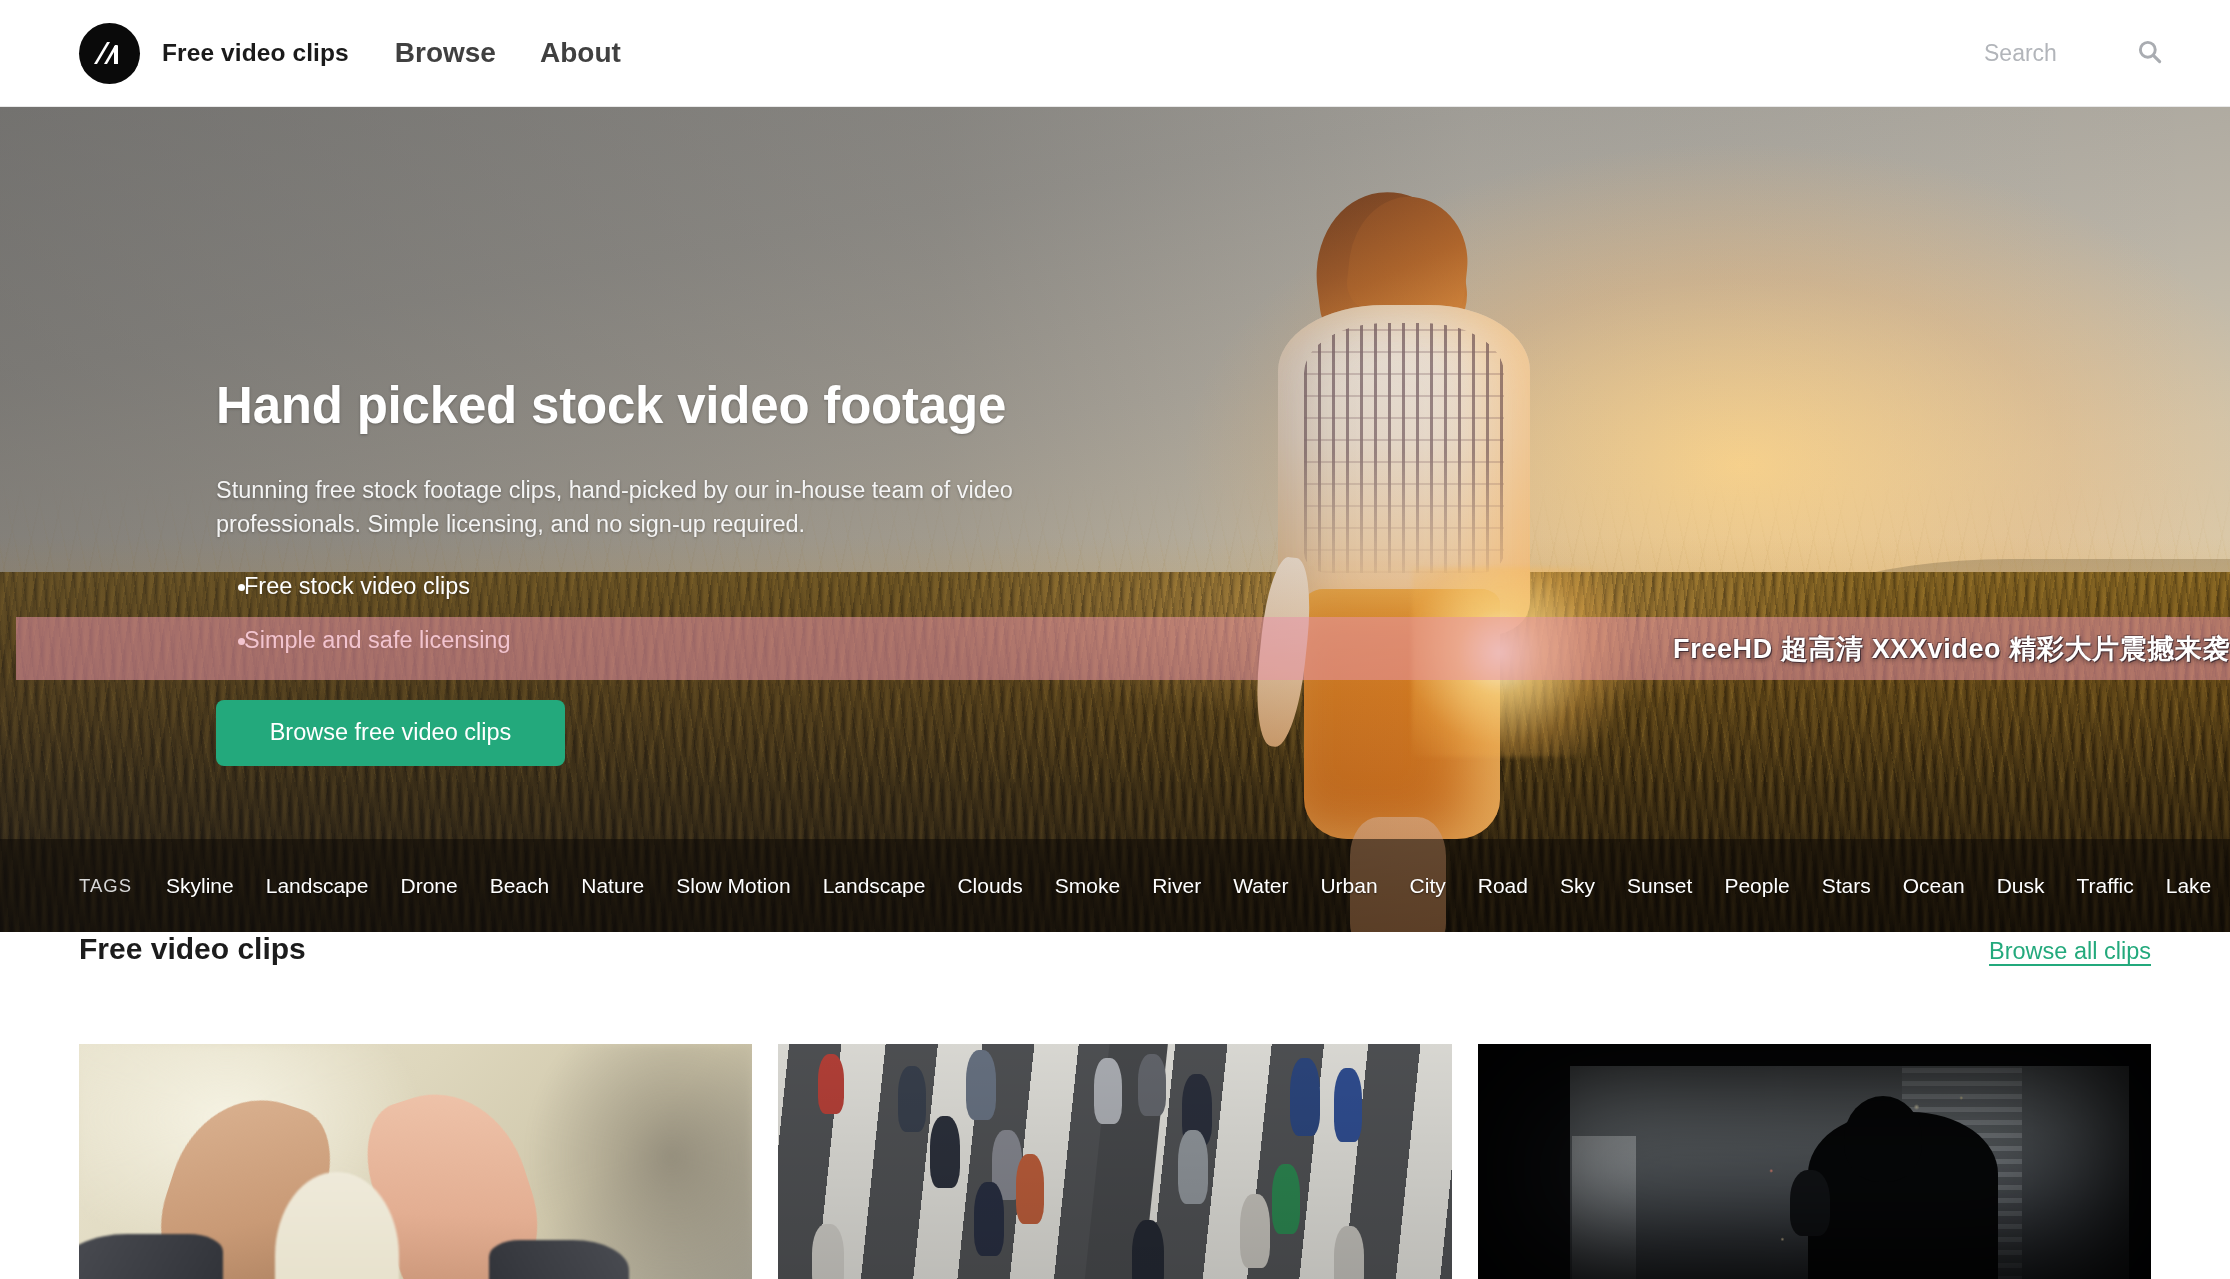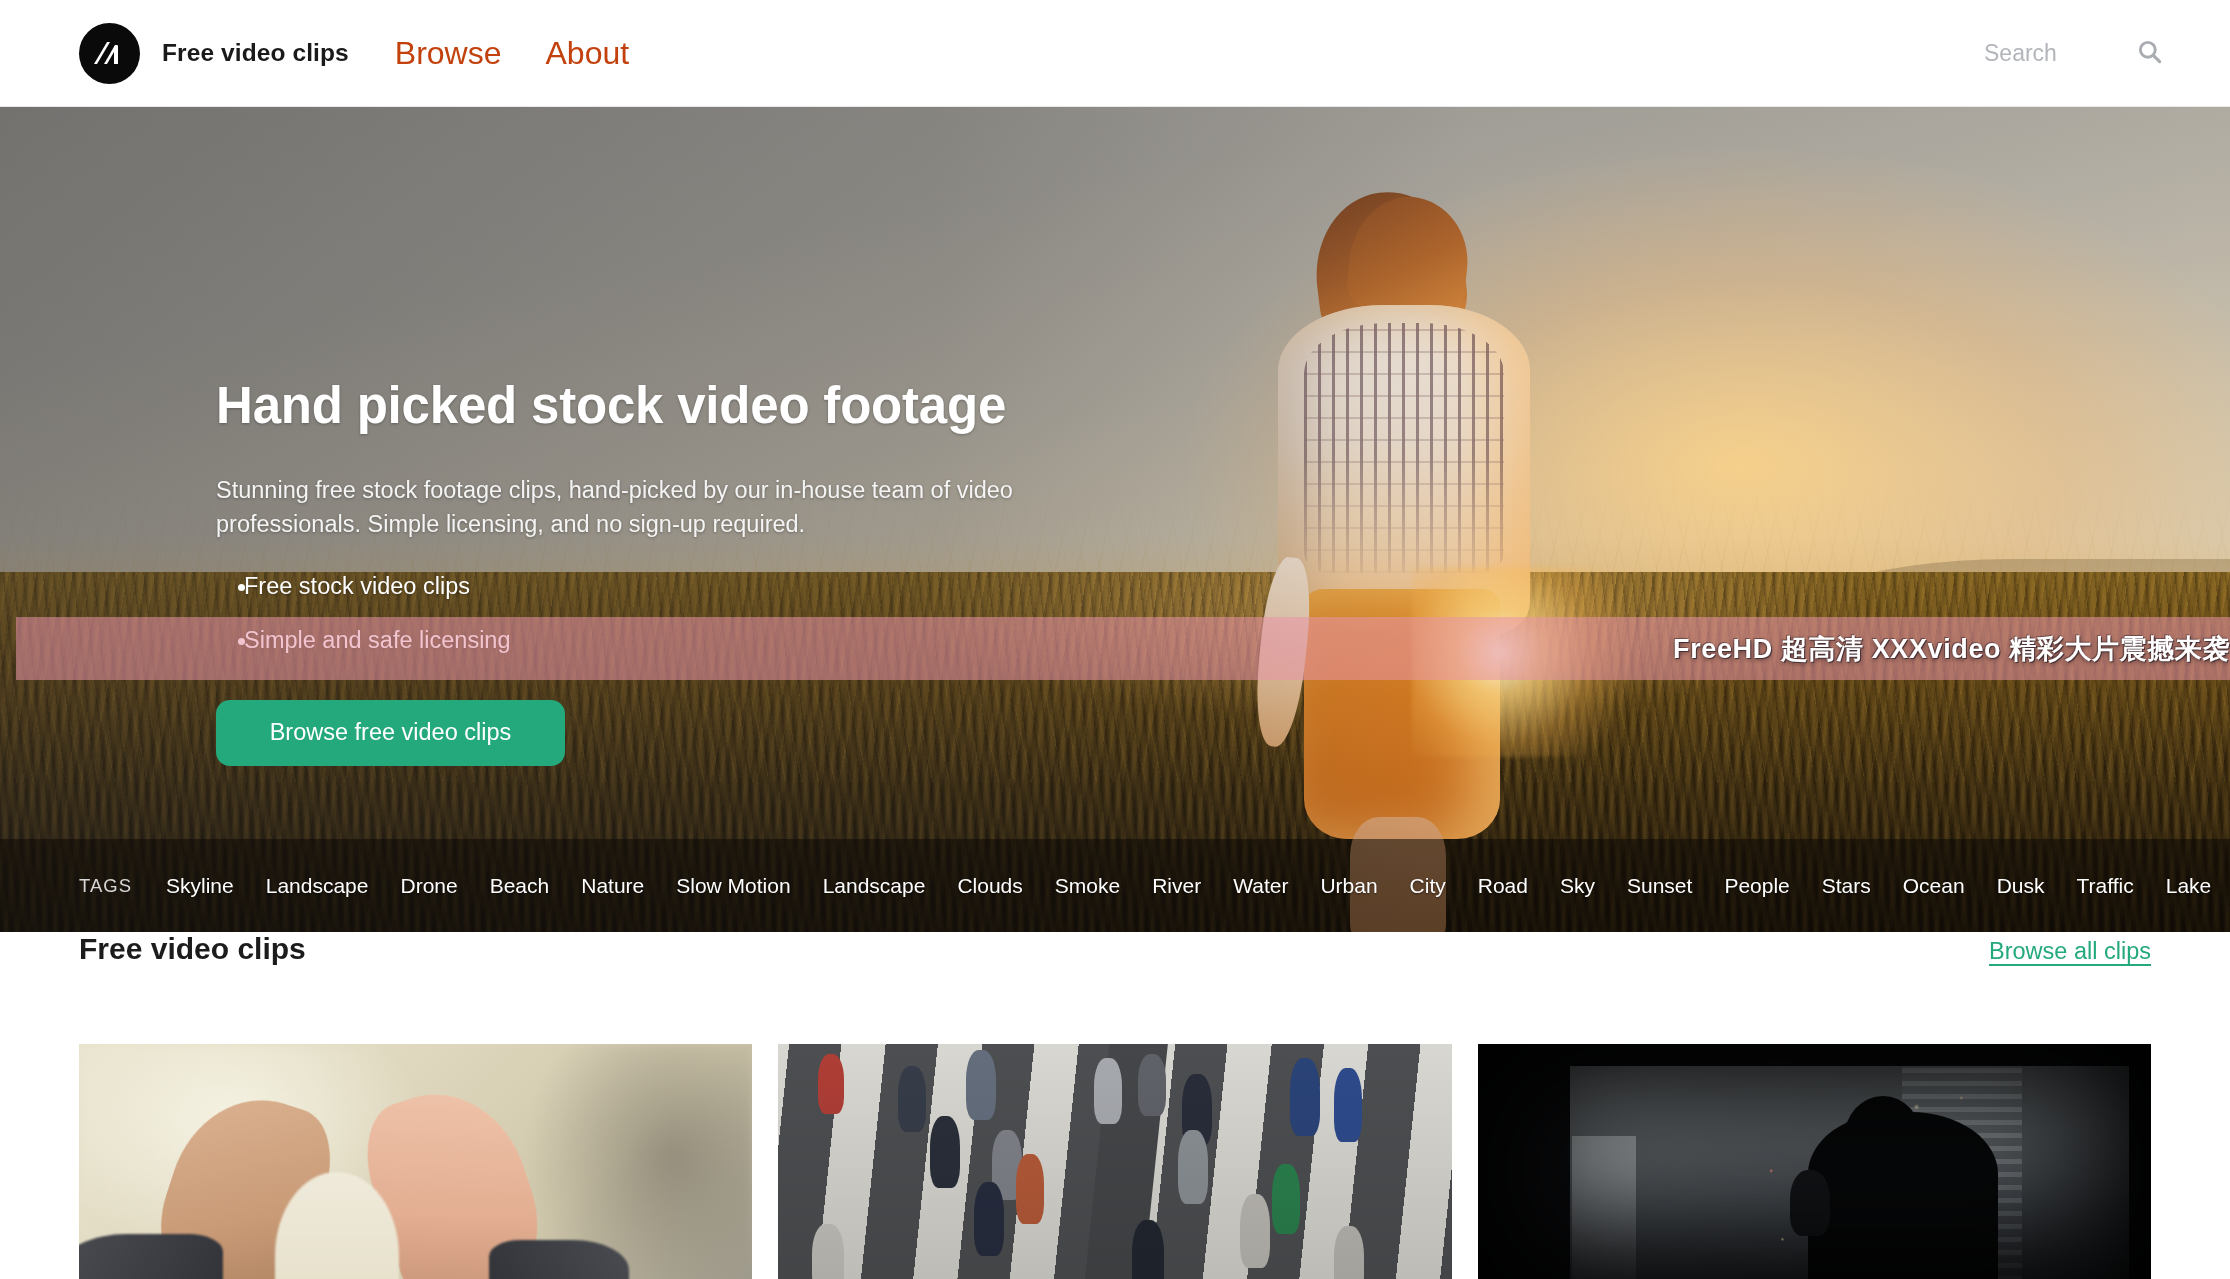--- a/index.html
+++ b/index.html
@@ -46,24 +46,25 @@
     letter-spacing: 0.1px;
     white-space: nowrap;
   }
   .main-nav {
     display: flex;
     align-items: center;
     margin-left: 46px;
     gap: 44px;
   }
   .nav-link {
-    font-size: 32px;
-    color: #c2410c;
+    font-size: 28px;
+    color: #404040;
     text-decoration: none;
     white-space: nowrap;
+    font-weight: bold;
   }
   .search-area {
     margin-left: auto;
     margin-right: 67px;
     display: flex;
     align-items: center;
     gap: 20px;
   }
   .search-input {
     border: none;
@@ -256,21 +257,21 @@
     display: inline-flex;
     align-items: center;
     justify-content: center;
     margin-top: 19px;
     width: 349px;
     height: 66px;
     background: #23a97c;
     color: #ffffff;
     font-size: 23.5px;
     border: none;
-    border-radius: 14px;
+    border-radius: 8px;
     cursor: pointer;
     font-family: "Liberation Sans", sans-serif;
     text-decoration: none;
   }
 
   
   .ad-banner {
     position: absolute;
     left: 16px; right: 0;
     top: 510px;

